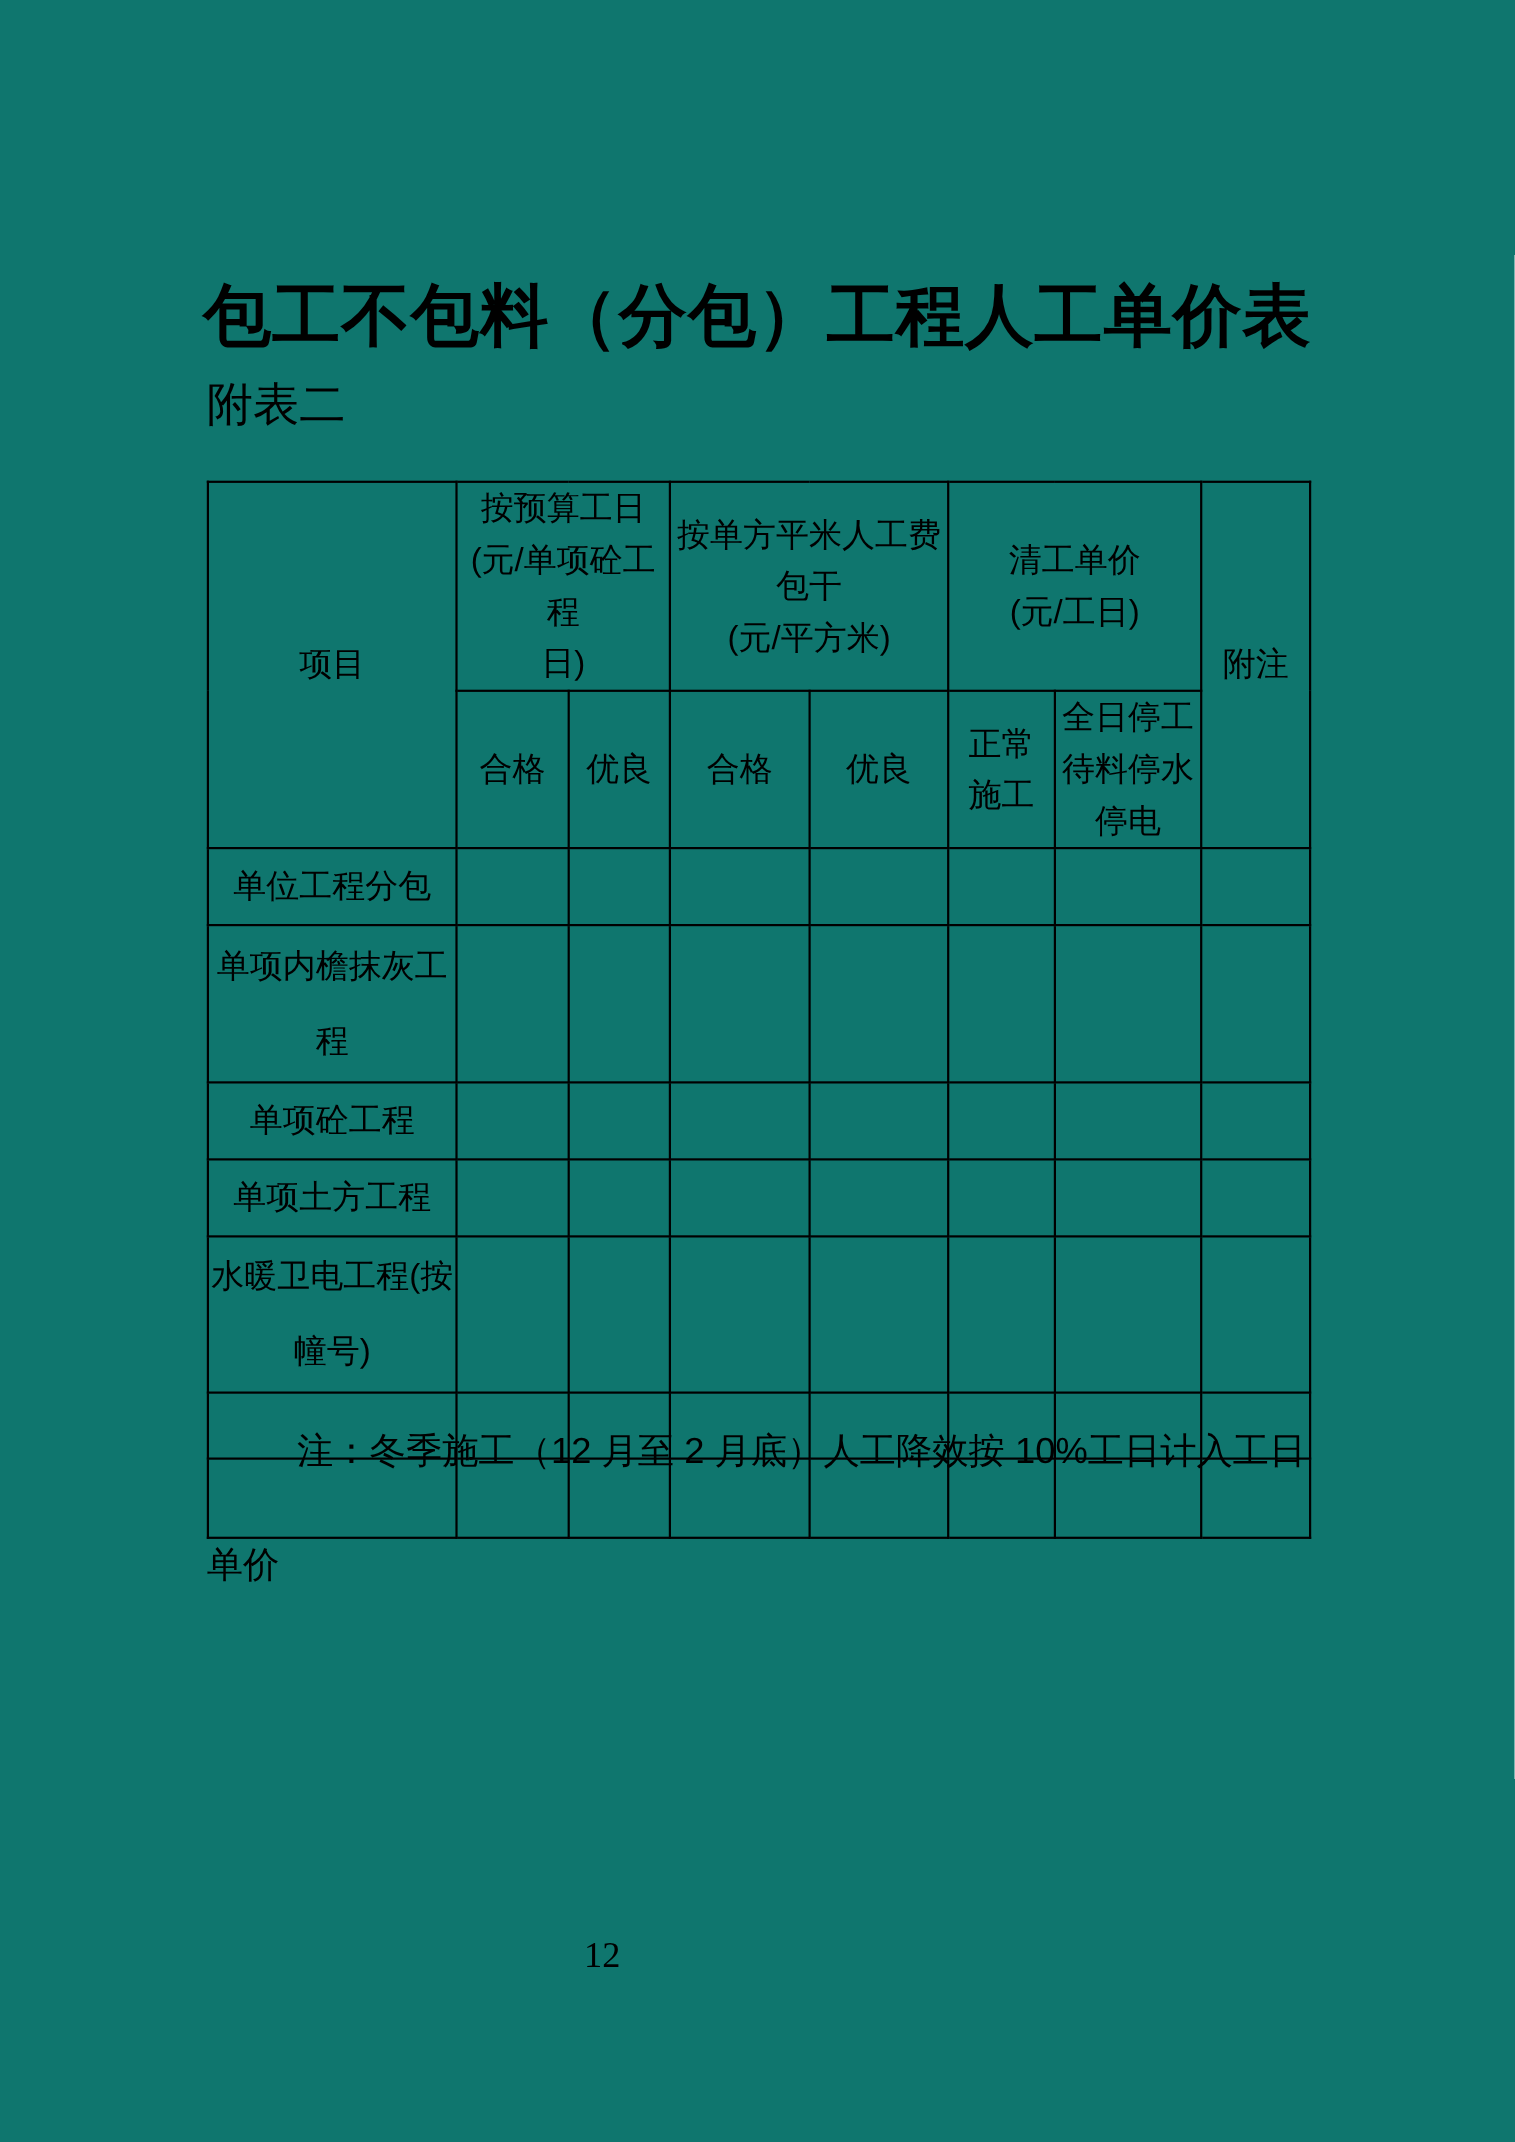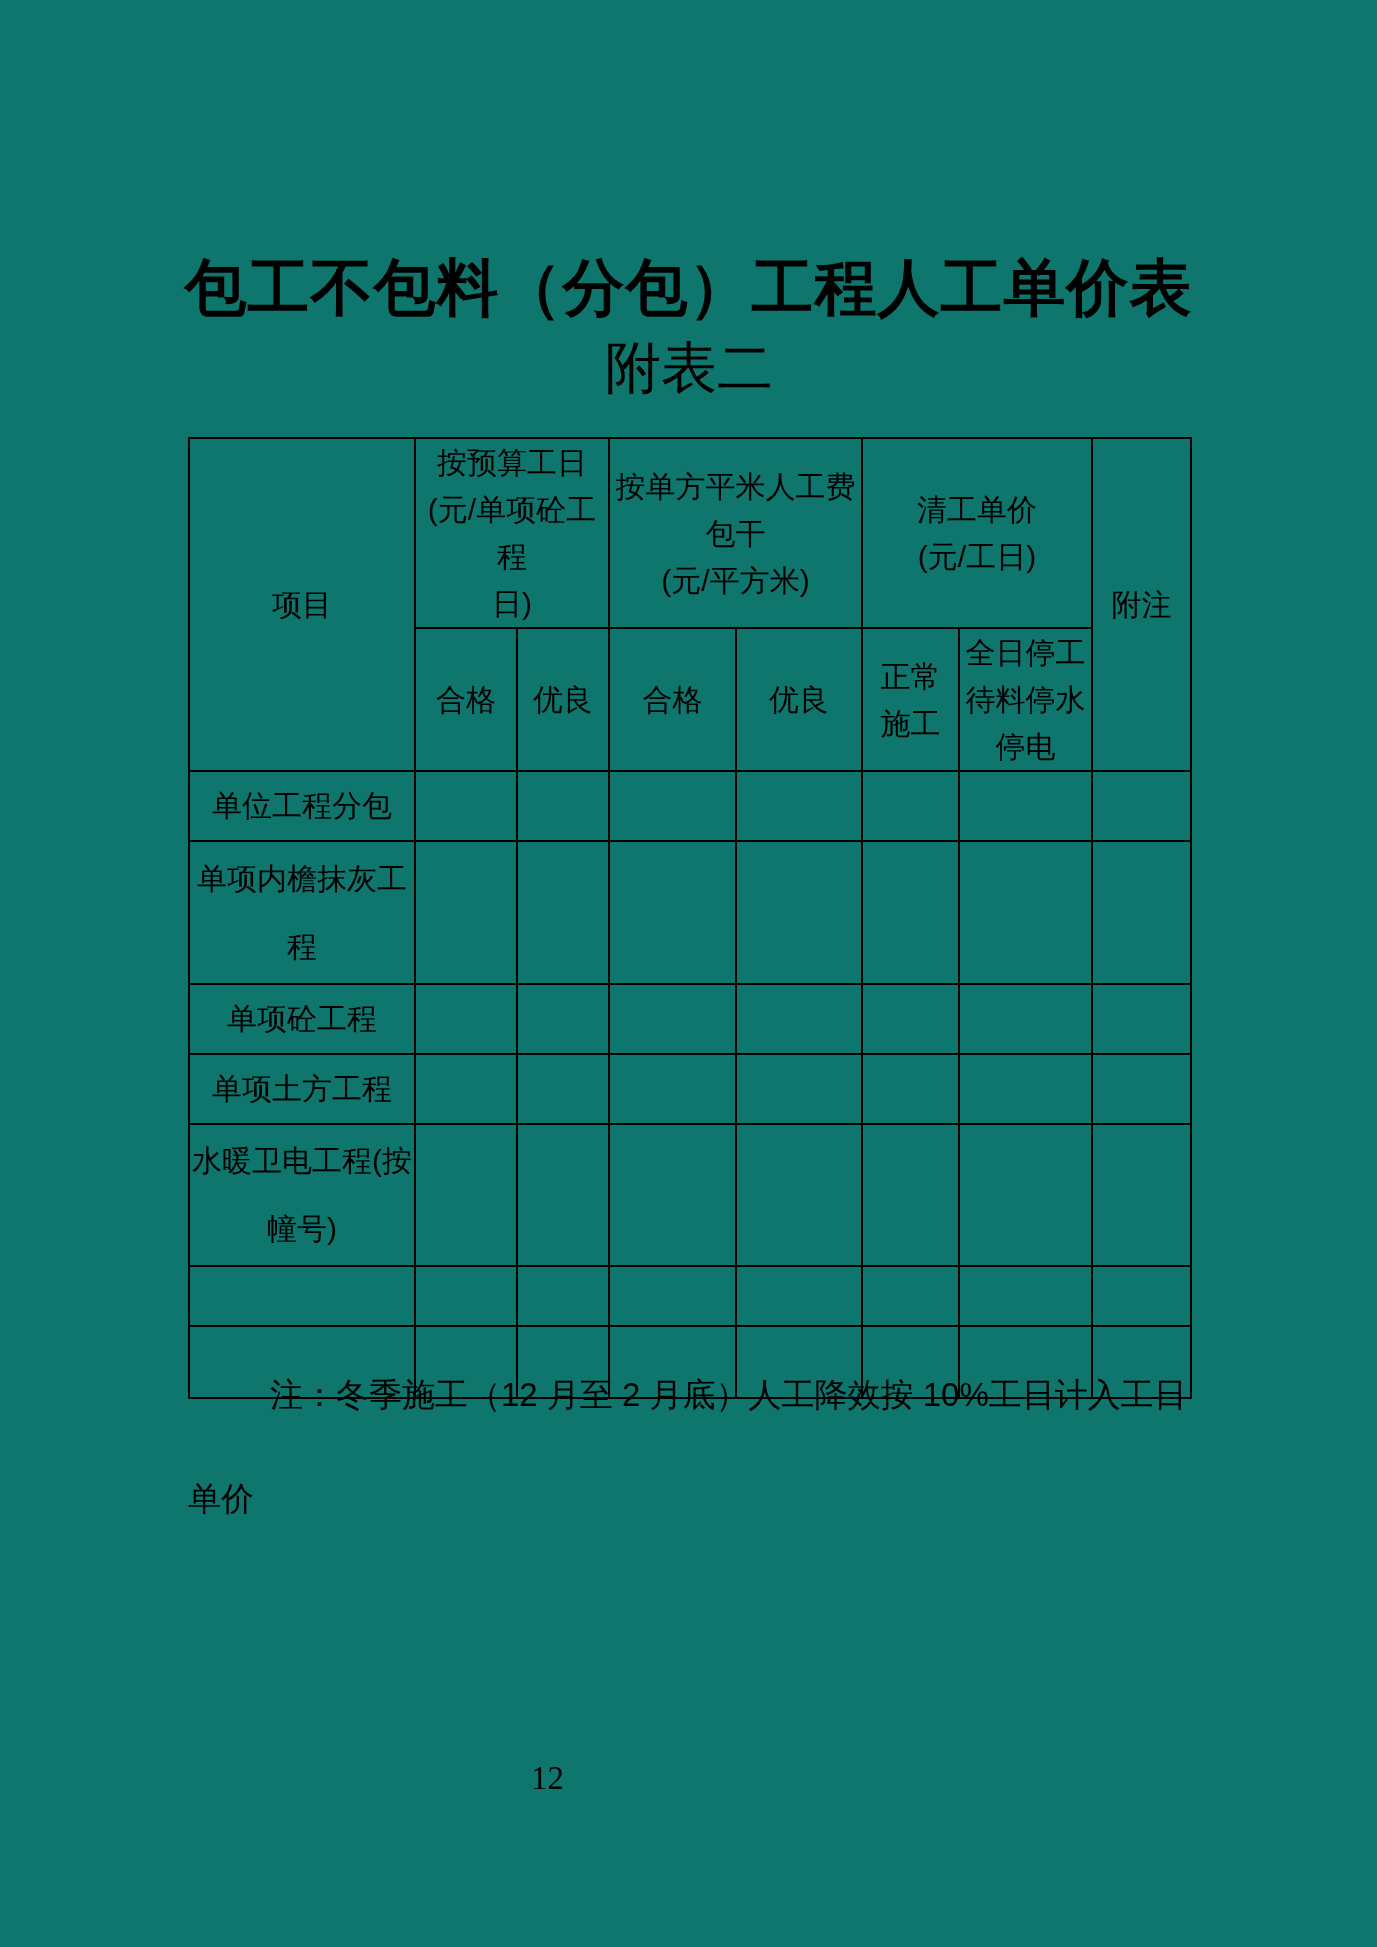--- a/index.html
+++ b/index.html
@@ -22,22 +22,22 @@
     font-size: 62px;
     font-weight: bold;
     line-height: 80px;
     letter-spacing: 1px;
   }
   .subtitle {
     position: absolute;
     top: 342px;
     left: 188px;
     width: 1002px;
-    text-align: center;
-    font-size: 56px;
+    text-align: left;
+    font-size: 42px;
     line-height: 52px;
   }
   table.doc-table {
     position: absolute;
     top: 437px;
     left: 188px;
     width: 1002px;
     border-collapse: collapse;
     table-layout: fixed;
   }
@@ -54,21 +54,21 @@
   .doc-table .hrow1 { height: 140px; }
   .doc-table .hrow2 { height: 143px; }
   .doc-table tbody td { line-height: 68px; }
   .h71  { height: 60px; padding-left: 44px; }
   .h72  { height: 72px; }
   .h142 { height: 142px; }
   .h143 { height: 143px; }
   .ln { display: block; }
   .note {
     position: absolute;
-    top: 1358px;
+    top: 1282px;
     left: 188px;
     width: 1002px;
     font-size: 33px;
   }
   .note-line1 {
     margin-top: 0;
     margin-bottom: 0;
     text-indent: 82px;
     line-height: 46px;
     padding-top: 14px;

